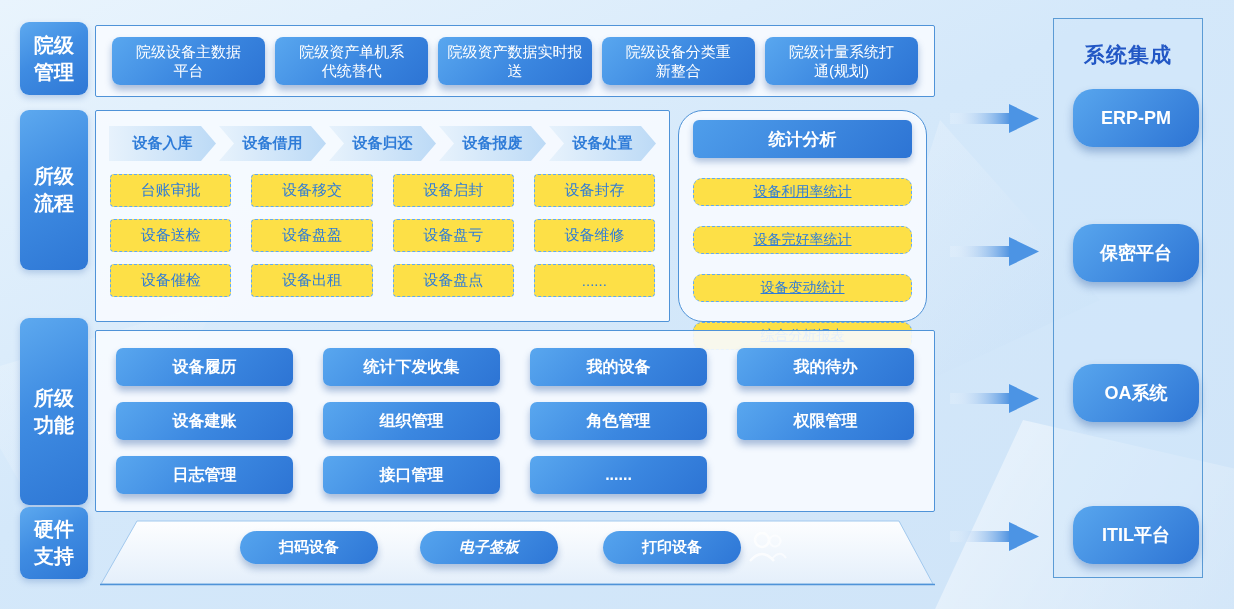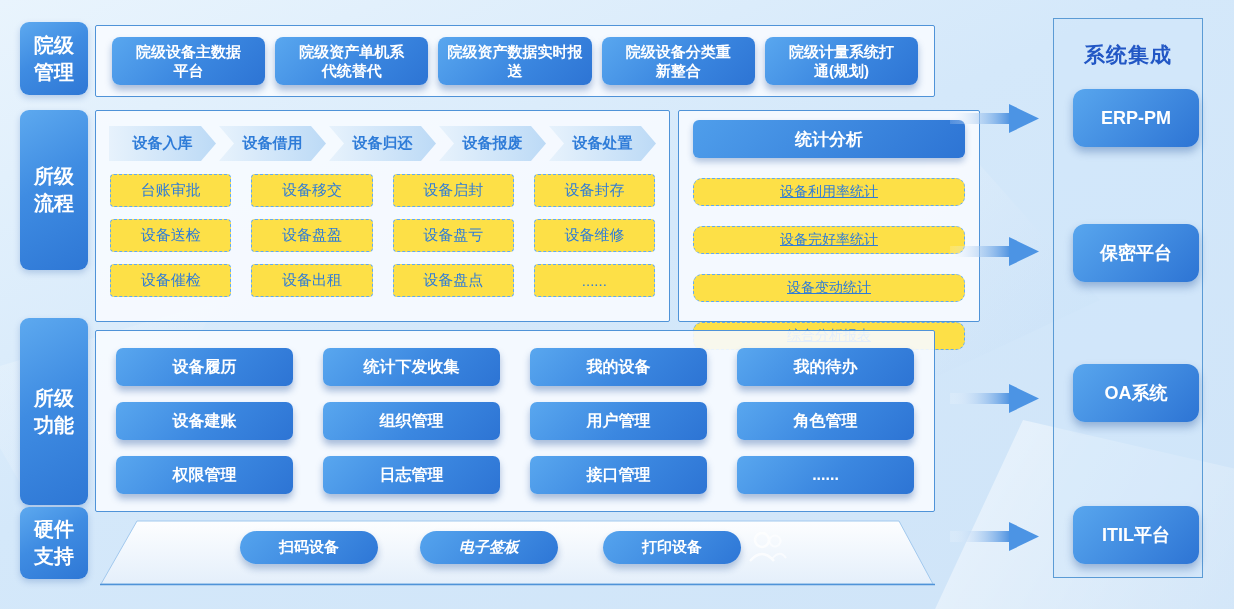--- a/index.html
+++ b/index.html
@@ -35,32 +35,32 @@
   .sl-4 { top:507px; height:72px;  }
 
   
   .sec-box {
     position:absolute; border:1px solid #4f93d8; border-radius:2px;
     background:rgba(247,251,255,.9);
   }
   .box-top   { left:95px;  top:25px;  width:840px; height:72px;
                display:flex; align-items:center; gap:10px; padding:0 16px; }
   .box-mid   { left:95px;  top:110px; width:575px; height:212px; }
-  .box-stats { left:678px; top:110px; width:302px; height:212px; padding:9px 14px; }
+  .box-stats { left:678px; top:110px; width:249px; height:212px; padding:9px 14px;border-radius:25px; }
   .box-func  { left:95px;  top:330px; width:840px; height:182px;
                display:grid; grid-template-columns:repeat(4,1fr);
                gap:16px 30px; padding:17px 20px; }
 
   
   .g-btn {
     background:linear-gradient(135deg,#59a7ef 0%,#3b87e0 55%,#2d74d4 100%);
     border-radius:8px; color:#fff; display:flex; align-items:center; justify-content:center;
     text-align:center; box-shadow:0 5px 7px rgba(25,75,150,.35);
   }
-  .top-btn { flex:1; height:48px; font-size:15px; font-weight:bold;
+  .top-btn { flex:1; height:48px; font-size:15px; font-weight:normal;
              line-height:1.3; white-space:pre-line; padding:2px 6px; }
   .func-btn { height:38px; font-size:16px; font-weight:bold; border-radius:7px;text-align:center; }
 
   
   .flow-row { display:flex; gap:3px; margin:15px 13px 0 13px; height:35px; }
   .chev {
     flex:1; display:flex; align-items:center; justify-content:center;
     background:linear-gradient(90deg,#e7f2fc 0%,#bcdaf6 100%);
     color:#2f7cd8; font-size:15px; font-weight:bold;
     clip-path:polygon(0 0,calc(100% - 15px) 0,100% 50%,calc(100% - 15px) 100%,0 100%,15px 50%);
@@ -98,21 +98,21 @@
   
   .right-panel {
     position:absolute; left:1053px; top:18px; width:150px; height:560px;
     border:1px solid #5b9bd5; background:rgba(208,230,250,.45);
   }
   .panel-title { position:absolute; top:22px; left:0; width:100%; text-align:center;
                  color:#2257c5; font-size:21px; font-weight:bold; letter-spacing:1px; }
   .sys-btn {
     position:absolute; left:19px; width:126px; height:58px;
     background:linear-gradient(135deg,#58a6ee 0%,#2d74d4 100%);
-    border-radius:12px; color:#fff; font-size:18px; font-weight:bold;
+    border-radius:20px; color:#fff; font-size:18px; font-weight:bold;
     display:flex; align-items:center; justify-content:center;
     box-shadow:0 5px 8px rgba(25,75,150,.35);
   }
   .sys-1 { top:70px; } .sys-2 { top:205px; } .sys-3 { top:345px; } .sys-4 { top:487px; }
 
   
   .conn-arrow { position:absolute; left:950px; }
   .ca-1 { top:100px; } .ca-2 { top:233px; } .ca-3 { top:380px; } .ca-4 { top:518px; }
 </style>
 </head>
@@ -185,21 +185,20 @@
   <div class="d-btn stats-item">综合分析报表</div>
 </div>
 
 <div class="sec-box box-func">
   <div class="g-btn func-btn">设备履历</div>
   <div class="g-btn func-btn">统计下发收集</div>
   <div class="g-btn func-btn">我的设备</div>
   <div class="g-btn func-btn">我的待办</div>
   <div class="g-btn func-btn">设备建账</div>
   <div class="g-btn func-btn">组织管理</div>
-  <div class="g-btn func-btn">用户管理</div>
   <div class="g-btn func-btn">角色管理</div>
   <div class="g-btn func-btn">权限管理</div>
   <div class="g-btn func-btn">日志管理</div>
   <div class="g-btn func-btn">接口管理</div>
   <div class="g-btn func-btn">......</div>
 </div>
 
 <div class="trapezoid-wrap">
   <svg width="835" height="66">
     <polygon points="37,1 799,1 833,64 1,64" fill="url(#trapGrad)" stroke="#a2c9ee" stroke-width="1"></polygon>

